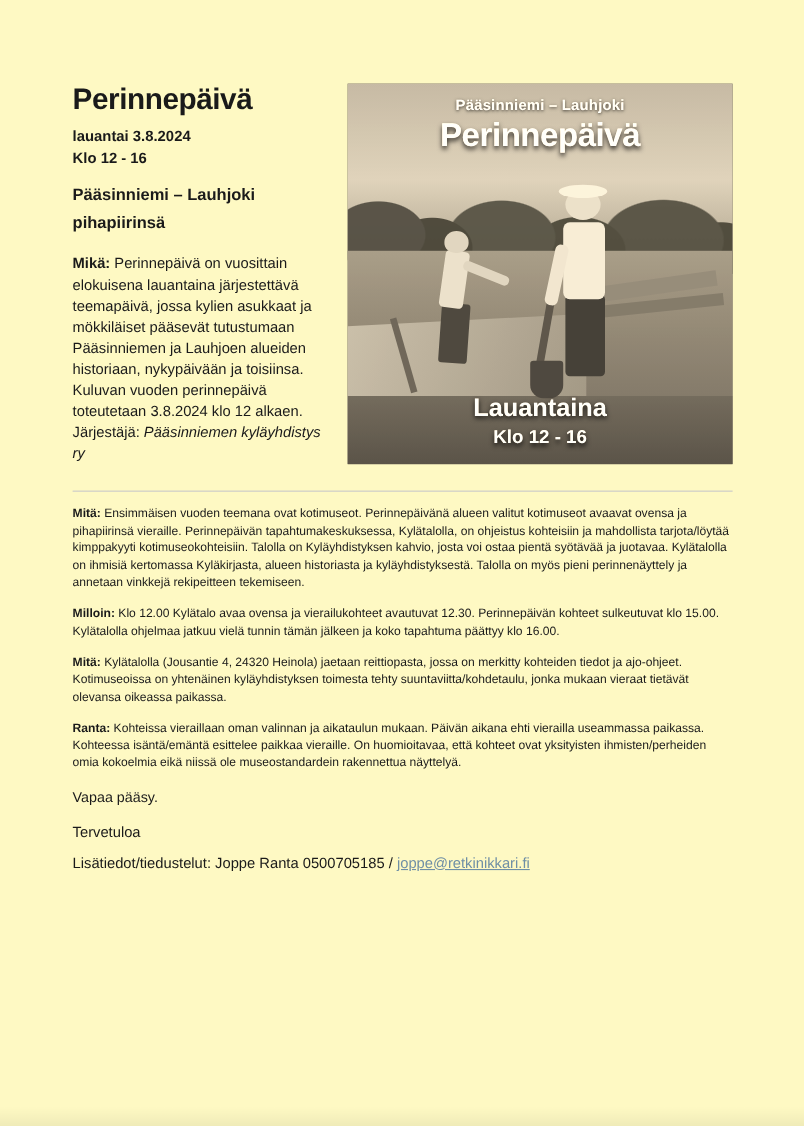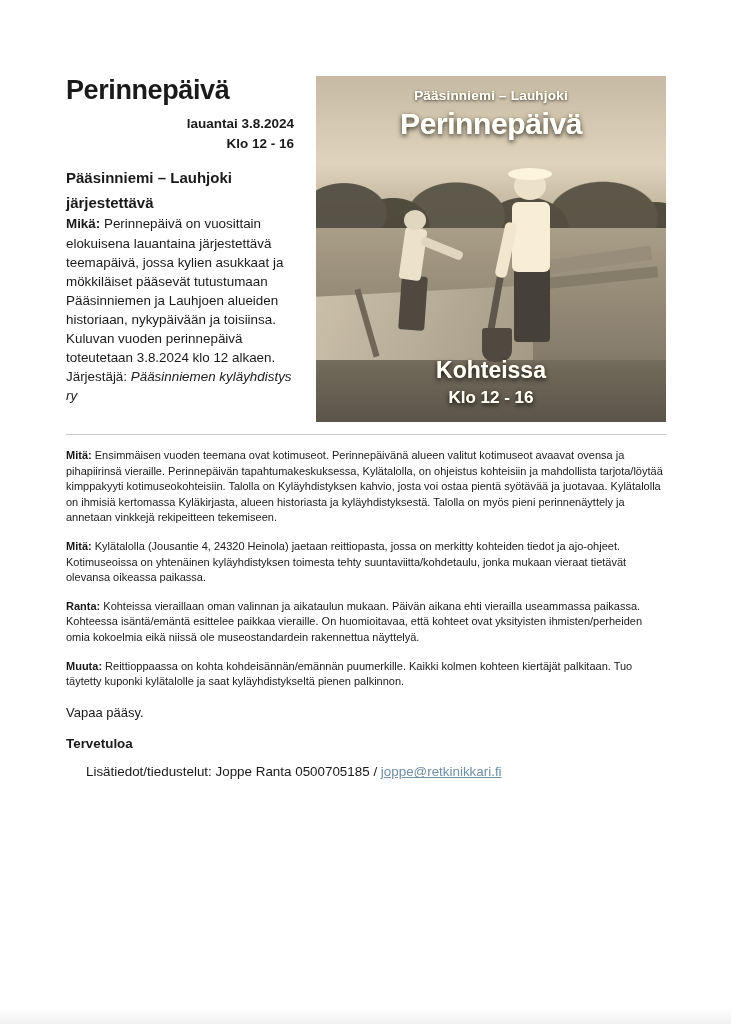--- a/index.html
+++ b/index.html
@@ -10,21 +10,21 @@
   body {
     width: 731px;
     height: 1024px;
     overflow: hidden;
     font-family: "Liberation Sans", sans-serif;
   }
   .page {
     position: relative;
     width: 731px;
     height: 1024px;
-    background: #ffffff;
+    background: #fef9c3;
     box-sizing: border-box;
   }
   .content {
     position: absolute;
     left: 66px;
     top: 76px;
     width: 600px;
   }
   
   .top-row {
@@ -42,34 +42,33 @@
     color: #1a1a1a;
     letter-spacing: -0.4px;
     margin: 0 0 10px 0;
     line-height: 1.05;
   }
   .date-line {
     font-size: 13.5px;
     font-weight: bold;
     color: #1a1a1a;
     line-height: 1.45;
-    text-align: right;
   }
   .subtitle {
     font-size: 15px;
     font-weight: bold;
     color: #1a1a1a;
     line-height: 1.5;
     margin-top: 14px;
   }
   .para {
     font-size: 13.4px;
     color: #1a1a1a;
     line-height: 1.42;
-    margin-top: 0;
+    margin-top: 16px;
     text-align: left;
   }
   .para b { font-weight: bold; }
   .para i { font-style: italic; }
 
   
   .poster {
     position: relative;
     width: 350px;
     height: 346px;
@@ -165,29 +164,28 @@
   }
   .body-para b { font-weight: bold; }
   .closing {
     font-size: 13px;
     line-height: 1.42;
     color: #1a1a1a;
     margin-top: 14px;
   }
   .bold-line {
     font-size: 13.4px;
-    font-weight: bold;
+    font-weight: normal;
     color: #1a1a1a;
     margin-top: 14px;
   }
   .contact {
     font-size: 13.4px;
     color: #1a1a1a;
     margin-top: 13px;
-    margin-left: 20px;
   }
   .contact a {
     color: #6f8fa5;
     text-decoration: underline;
   }
   .footer-shadow {
     position: absolute;
     left: 0; bottom: 0; width: 100%; height: 18px;
     background: linear-gradient(rgba(255,255,255,0) 0%, rgba(0,0,0,.06) 100%);
   }
@@ -197,21 +195,21 @@
 
 <div class="page">
   <div class="content">
 
     <div class="top-row">
       <div class="left-col">
         <h1 class="main-title">Perinnepäivä</h1>
         <div class="date-line">lauantai 3.8.2024</div>
         <div class="date-line">Klo 12 - 16</div>
         <div class="subtitle">Pääsinniemi – Lauhjoki</div>
-        <div class="subtitle" style="margin-top:2px">järjestettävä</div>
+        <div class="subtitle" style="margin-top:2px">pihapiirinsä</div>
         <p class="para"><b>Mikä:</b><span> Perinnepäivä on vuosittain elokuisena lauantaina järjestettävä teemapäivä, jossa kylien asukkaat ja mökkiläiset pääsevät tutustumaan Pääsinniemen ja Lauhjoen alueiden historiaan, nykypäivään ja toisiinsa. Kuluvan vuoden perinnepäivä toteutetaan 3.8.2024 klo 12 alkaen. Järjestäjä: </span><i>Pääsinniemen kyläyhdistys ry</i></p>
       </div>
 
       <div class="poster">
         <div class="sky"></div>
         <div class="trees"></div>
         <div class="ground"></div>
         <div class="water"></div>
         <div class="bank"></div>
 
@@ -231,36 +229,36 @@
         <div class="fig fig-b-body"></div>
         <div class="fig fig-b-arm"></div>
         <div class="fig fig-b-head"></div>
         <div class="fig fig-b-hat"></div>
 
         <div class="poster-overlay-top">
           <div class="poster-kicker">Pääsinniemi – Lauhjoki</div>
           <div class="poster-title">Perinnepäivä</div>
         </div>
         <div class="poster-overlay-bottom">
-          <div class="poster-day">Kohteissa</div>
+          <div class="poster-day">Lauantaina</div>
           <div class="poster-time">Klo 12 - 16</div>
         </div>
       </div>
     </div>
 
     <hr class="hr">
 
     <p class="body-para"><b>Mitä:</b><span> Ensimmäisen vuoden teemana ovat kotimuseot. Perinnepäivänä alueen valitut kotimuseot avaavat ovensa ja pihapiirinsä vieraille. Perinnepäivän tapahtumakeskuksessa, Kylätalolla, on ohjeistus kohteisiin ja mahdollista tarjota/löytää kimppakyyti kotimuseokohteisiin. Talolla on Kyläyhdistyksen kahvio, josta voi ostaa pientä syötävää ja juotavaa. Kylätalolla on ihmisiä kertomassa Kyläkirjasta, alueen historiasta ja kyläyhdistyksestä. Talolla on myös pieni perinnenäyttely ja annetaan vinkkejä rekipeitteen tekemiseen.</span></p>
 
+    <p class="body-para"><b>Milloin:</b><span> Klo 12.00 Kylätalo avaa ovensa ja vierailukohteet avautuvat 12.30. Perinnepäivän kohteet sulkeutuvat klo 15.00. Kylätalolla ohjelmaa jatkuu vielä tunnin tämän jälkeen ja koko tapahtuma päättyy klo 16.00.</span></p>
 
     <p class="body-para"><b>Mitä:</b><span> Kylätalolla (Jousantie 4, 24320 Heinola) jaetaan reittiopasta, jossa on merkitty kohteiden tiedot ja ajo-ohjeet. Kotimuseoissa on yhtenäinen kyläyhdistyksen toimesta tehty suuntaviitta/kohdetaulu, jonka mukaan vieraat tietävät olevansa oikeassa paikassa.</span></p>
 
     <p class="body-para"><b>Ranta:</b><span> Kohteissa vieraillaan oman valinnan ja aikataulun mukaan. Päivän aikana ehti vierailla useammassa paikassa. Kohteessa isäntä/emäntä esittelee paikkaa vieraille. On huomioitavaa, että kohteet ovat yksityisten ihmisten/perheiden omia kokoelmia eikä niissä ole museostandardein rakennettua näyttelyä.</span></p>
 
-    <p class="body-para"><b>Muuta:</b><span> Reittioppaassa on kohta kohdeisännän/emännän puumerkille. Kaikki kolmen kohteen kiertäjät palkitaan. Tuo täytetty kuponki kylätalolle ja saat kyläyhdistykseltä pienen palkinnon.</span></p>
 
     <div class="closing">Vapaa pääsy.</div>
 
     <div class="bold-line">Tervetuloa</div>
 
     <div class="contact"><span>Lisätiedot/tiedustelut: Joppe Ranta 0500705185 / </span><a href="#">joppe@retkinikkari.fi</a></div>
 
   </div>
   <div class="footer-shadow"></div>
 </div>

